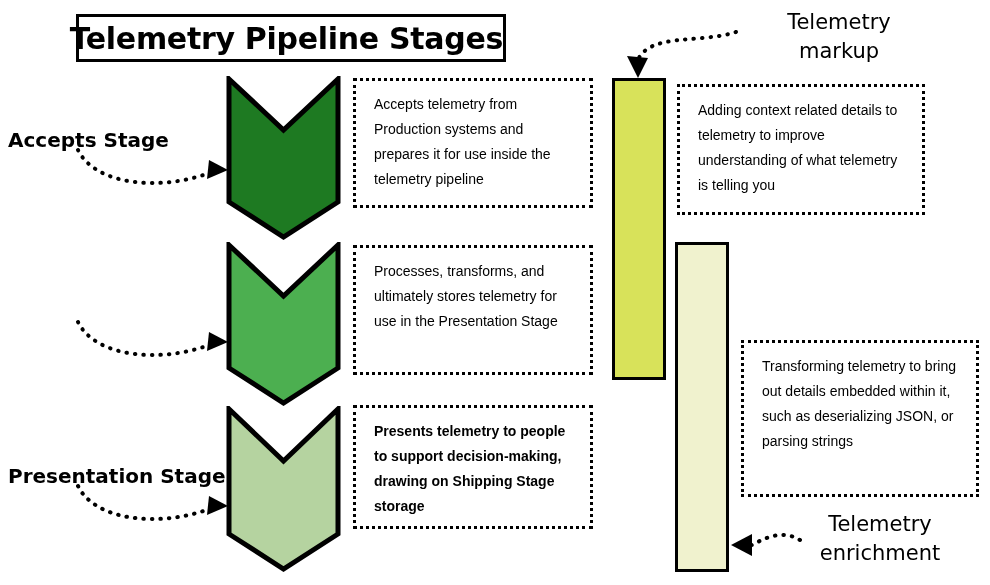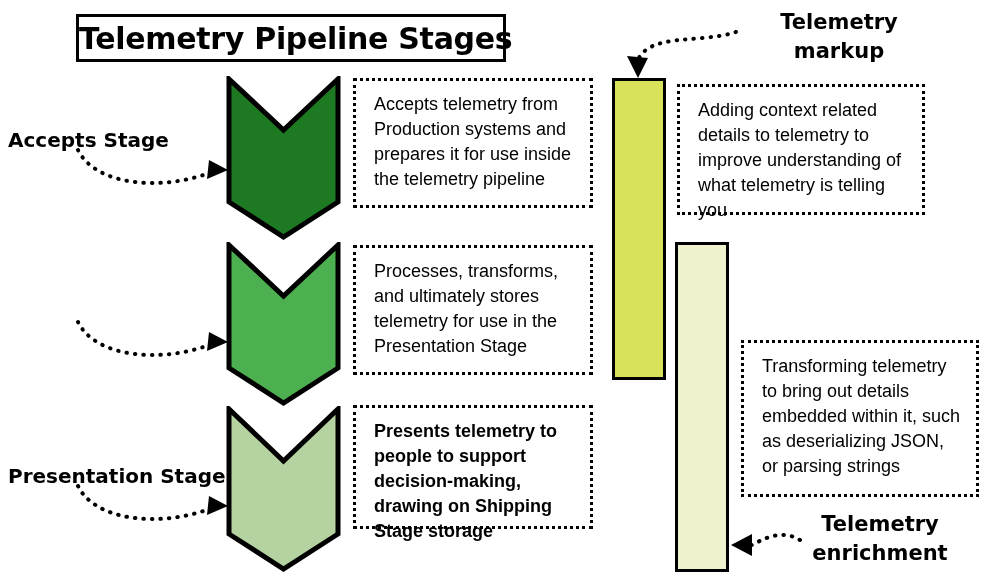--- a/index.html
+++ b/index.html
@@ -20,21 +20,21 @@
   .title-box {
     position: absolute;
     left: 76px;
     top: 14px;
     width: 430px;
     height: 48px;
     border: 3px solid #000000;
     background: #ffffff;
     display: flex;
     align-items: center;
-    justify-content: flex-start;
+    justify-content: flex-end;
     box-sizing: border-box;
   }
   .title-text {
     font-family: "DejaVu Sans", sans-serif;
     font-weight: bold;
     font-size: 30px;
     color: #000000;
     letter-spacing: -0.3px;
     white-space: nowrap;
   }
@@ -66,21 +66,21 @@
   
   .desc-box {
     position: absolute;
     border: 3px dotted #000000;
     background: #ffffff;
     box-sizing: border-box;
     padding: 11px 14px 10px 18px;
   }
   .desc-text {
     font-family: "Liberation Sans", sans-serif;
-    font-size: 18px;
+    font-size: 14px;
     line-height: 25px;
     color: #000000;
     white-space: pre-line;
   }
   .desc-box.d1 { left: 353px; top: 78px;  width: 240px; height: 130px; }
   .desc-box.d2 { left: 353px; top: 245px; width: 240px; height: 130px; }
   .desc-box.d3 { left: 353px; top: 405px; width: 240px; height: 124px; font-weight: bold; }
   .desc-box.d4 { left: 677px; top: 84px;  width: 248px; height: 131px; }
   .desc-box.d5 { left: 741px; top: 340px; width: 238px; height: 157px; }
 
@@ -90,21 +90,21 @@
     border: 3px solid #000000;
     box-sizing: border-box;
   }
   .bar.markup     { left: 612px; top: 78px;  width: 54px;  height: 302px; }
   .bar.enrichment { left: 675px; top: 242px; width: 54px;  height: 330px; }
 
   
   .right-label {
     position: absolute;
     font-family: "DejaVu Sans", sans-serif;
-    font-weight: bold;
+    font-weight: normal;
     font-size: 21px;
     color: #000000;
     text-align: center;
     line-height: 29px;
     white-space: pre-line;
   }
   .right-label.markup-lbl     { left: 735px; top: 8px;   width: 208px; }
   .right-label.enrichment-lbl { left: 775px; top: 510px; width: 210px; }
 
   

